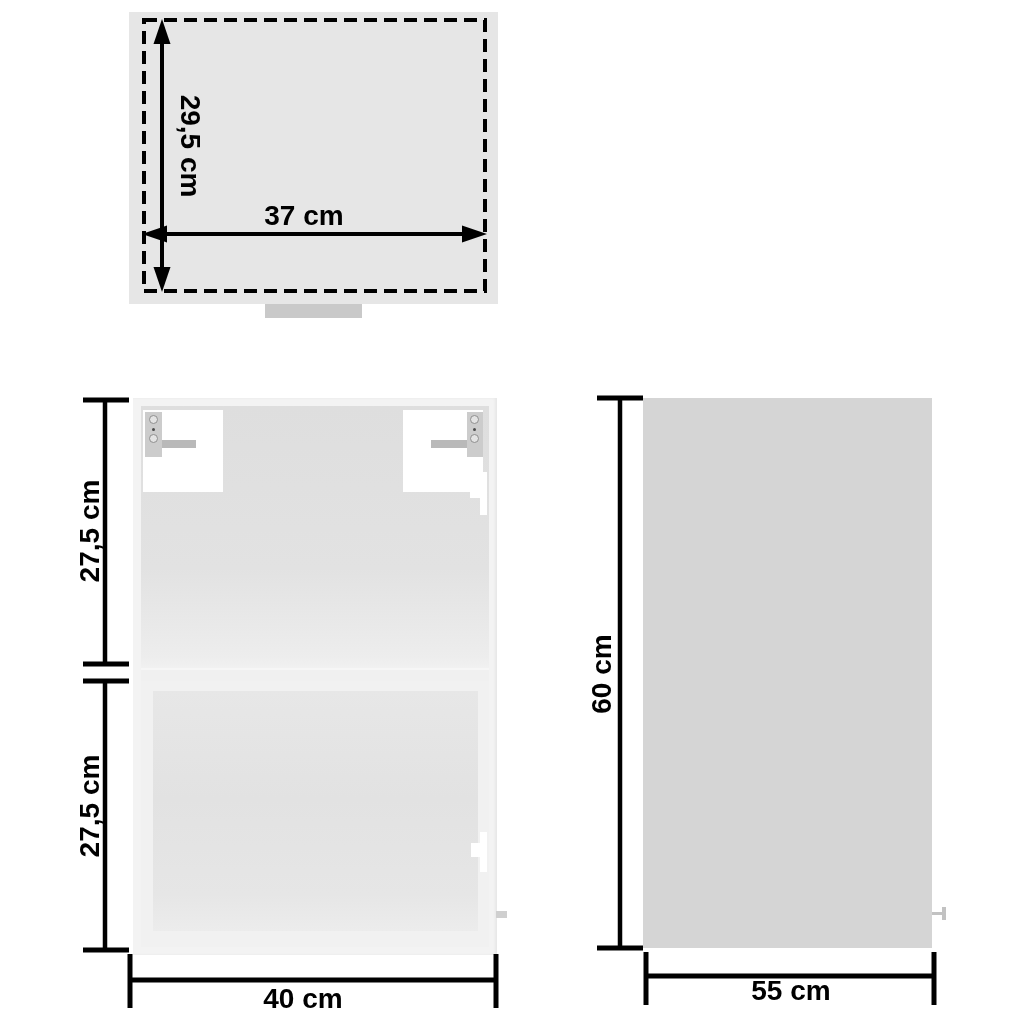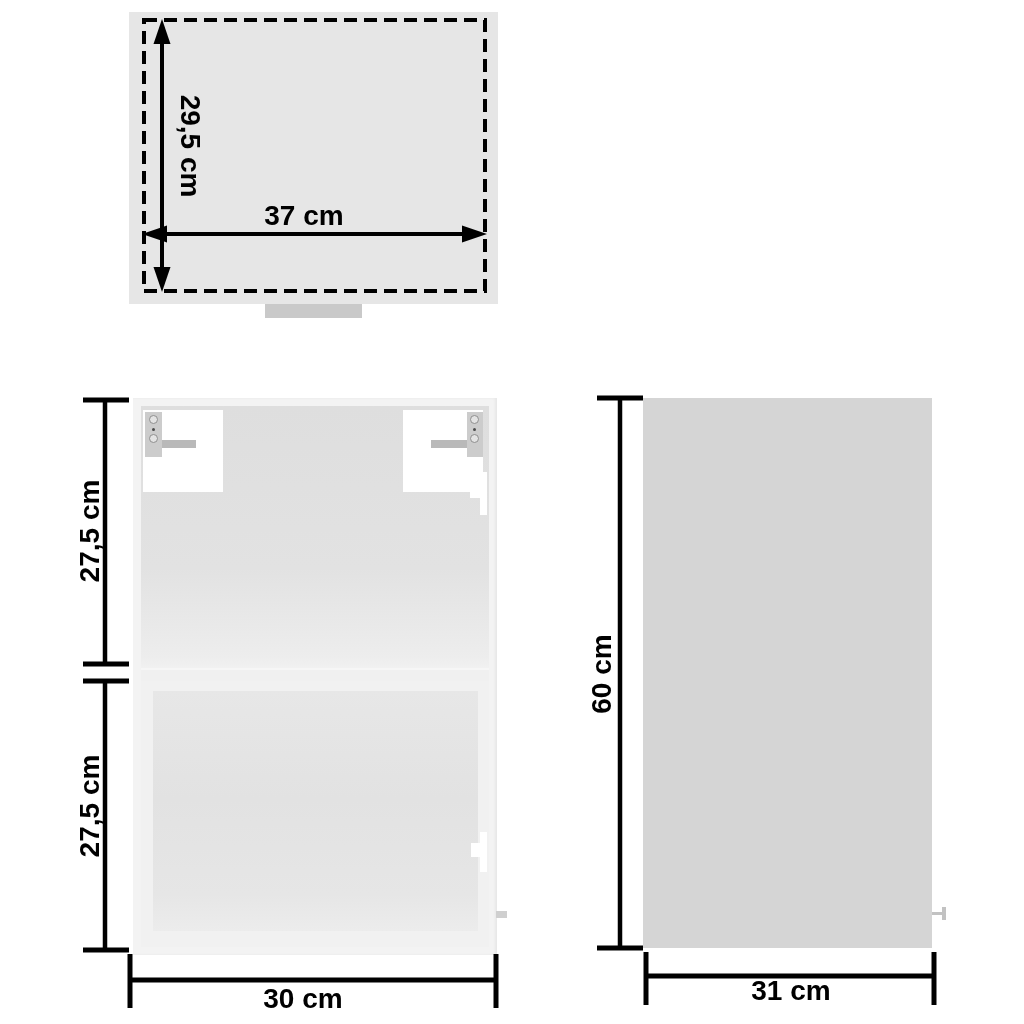--- a/index.html
+++ b/index.html
@@ -130,18 +130,18 @@
       <line x1="934" y1="952" x2="934" y2="1005" stroke-width="5"></line>
       <line x1="646" y1="976" x2="934" y2="976" stroke-width="5"></line>
     </g>
   </svg>
 
   <div class="dim-label rot-cw" style="left:190px;top:146px;">29,5 cm</div>
   <div class="dim-label" style="left:304px;top:216px;">37 cm</div>
 
   <div class="dim-label rot-ccw" style="left:90px;top:531px;">27,5 cm</div>
   <div class="dim-label rot-ccw" style="left:90px;top:806px;">27,5 cm</div>
-  <div class="dim-label" style="left:303px;top:999px;">30 cm</div>
+  <div class="dim-label" style="left:303px;top:999px;">40 cm</div>
 
   <div class="dim-label rot-ccw" style="left:602px;top:674px;">60 cm</div>
-  <div class="dim-label" style="left:791px;top:991px;">31 cm</div>
+  <div class="dim-label" style="left:791px;top:991px;">55 cm</div>
 
 </div>
 
 </body></html>

